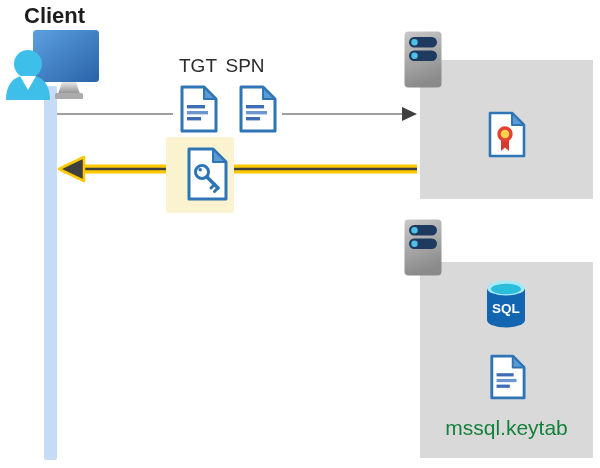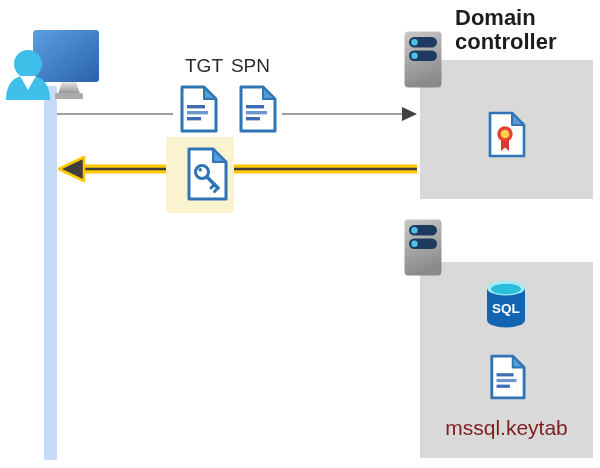--- a/index.html
+++ b/index.html
@@ -1,22 +1,22 @@
 <!DOCTYPE html>
 <html><head>
 <meta charset="utf-8">
 <style>
   html,body{margin:0;padding:0;background:#fff;}
   #canvas{position:relative;width:600px;height:468px;background:#ffffff;overflow:hidden;
           font-family:"Liberation Sans",sans-serif;}
   .abs{position:absolute;}
   .heading{font-weight:700;color:#1c1c1c;font-size:22px;line-height:1.08;}
-  .ticket-label{font-size:19px;color:#2b2b2b;text-align:right;}
+  .ticket-label{font-size:19px;color:#2b2b2b;text-align:center;}
   .gray-box{background:#D9D9D9;z-index:1;}
-  .filename{font-size:21px;color:#7f1d1d;text-align:center;}
+  .filename{font-size:21px;color:#15803d;text-align:center;}
   #client-label{left:24px;top:4px;}
   #client-icon{left:5px;top:27px;z-index:4;}
   #lifeline{left:44px;top:86px;width:13px;height:374px;background:#C5DBF6;border-radius:2px;z-index:0;}
   #arrow-layer{left:0;top:0;z-index:2;pointer-events:none;}
   #tgt-label{left:173px;top:55px;width:50px;}
   #spn-label{left:220px;top:55px;width:50px;}
   #tgt-doc{left:178px;top:85px;z-index:4;}
   #spn-doc{left:237px;top:85px;z-index:4;}
   #highlight{left:166px;top:137px;width:68px;height:76px;background:#FBF3D0;border-radius:2px;z-index:3;}
   #key-doc{left:185px;top:147px;z-index:4;}
@@ -30,20 +30,21 @@
   #sql-icon{left:486px;top:280px;z-index:4;}
   #lx-doc{left:488px;top:352px;z-index:4;}
   #keytab-label{left:420px;top:416px;width:173px;z-index:4;}
   .lbl{z-index:5;}
 </style>
 </head>
 <body>
 
 <div id="canvas">
 
+  <div id="client-label" class="abs heading lbl">Client</div>
 
   <svg id="client-icon" class="abs" width="100" height="75" viewBox="0 0 100 75">
     <defs>
       <linearGradient id="gmon" x1="0" y1="0" x2="1" y2="1">
         <stop offset="0" stop-color="#5CA0E0"></stop>
           <stop offset="1" stop-color="#2A62A8"></stop>
       </linearGradient>
       <linearGradient id="gstand" x1="0" y1="0" x2="0" y2="1">
         <stop offset="0" stop-color="#E6E6E6"></stop>
           <stop offset="1" stop-color="#8F8F8F"></stop>
@@ -112,21 +113,20 @@
         <stop offset="0" stop-color="#C9C9C9"></stop>
           <stop offset="1" stop-color="#8A8A8A"></stop>
       </linearGradient>
     </defs>
     <rect x="0.5" y="0.5" width="37" height="56" rx="4" fill="url(#gsrv1)"></rect>
     <rect x="5" y="6" width="28" height="10.5" rx="5.2" fill="#1F3A5F"></rect>
     <circle cx="10.5" cy="11.2" r="3.2" fill="#4EC1E8"></circle>
     <rect x="5" y="19.5" width="28" height="10.5" rx="5.2" fill="#1F3A5F"></rect>
     <circle cx="10.5" cy="24.7" r="3.2" fill="#4EC1E8"></circle>
   </svg>
-  <div id="dc-label" class="abs heading lbl">Domain controller</div>
   <div id="dc-box" class="abs gray-box"></div>
 
   <svg id="cert-icon" class="abs" width="40" height="47" viewBox="0 0 40 47">
     <path d="M3,2 H25 L37,14 V45 H3 Z" fill="#fff" stroke="#2E75B6" stroke-width="2.6" stroke-linejoin="round"></path>
     <path d="M25,2 L25,14 H37 Z" fill="#5B9BD5" stroke="#2E75B6" stroke-width="2" stroke-linejoin="round"></path>
     <path d="M14,28 L14,40 L18,36.5 L22,40 L22,28 Z" fill="#D6392F"></path>
     <circle cx="18" cy="23" r="6" fill="#FFD24A" stroke="#E34234" stroke-width="3.4"></circle>
   </svg>
 
   <svg id="lx-server-icon" class="abs" width="38" height="57" viewBox="0 0 38 57">

